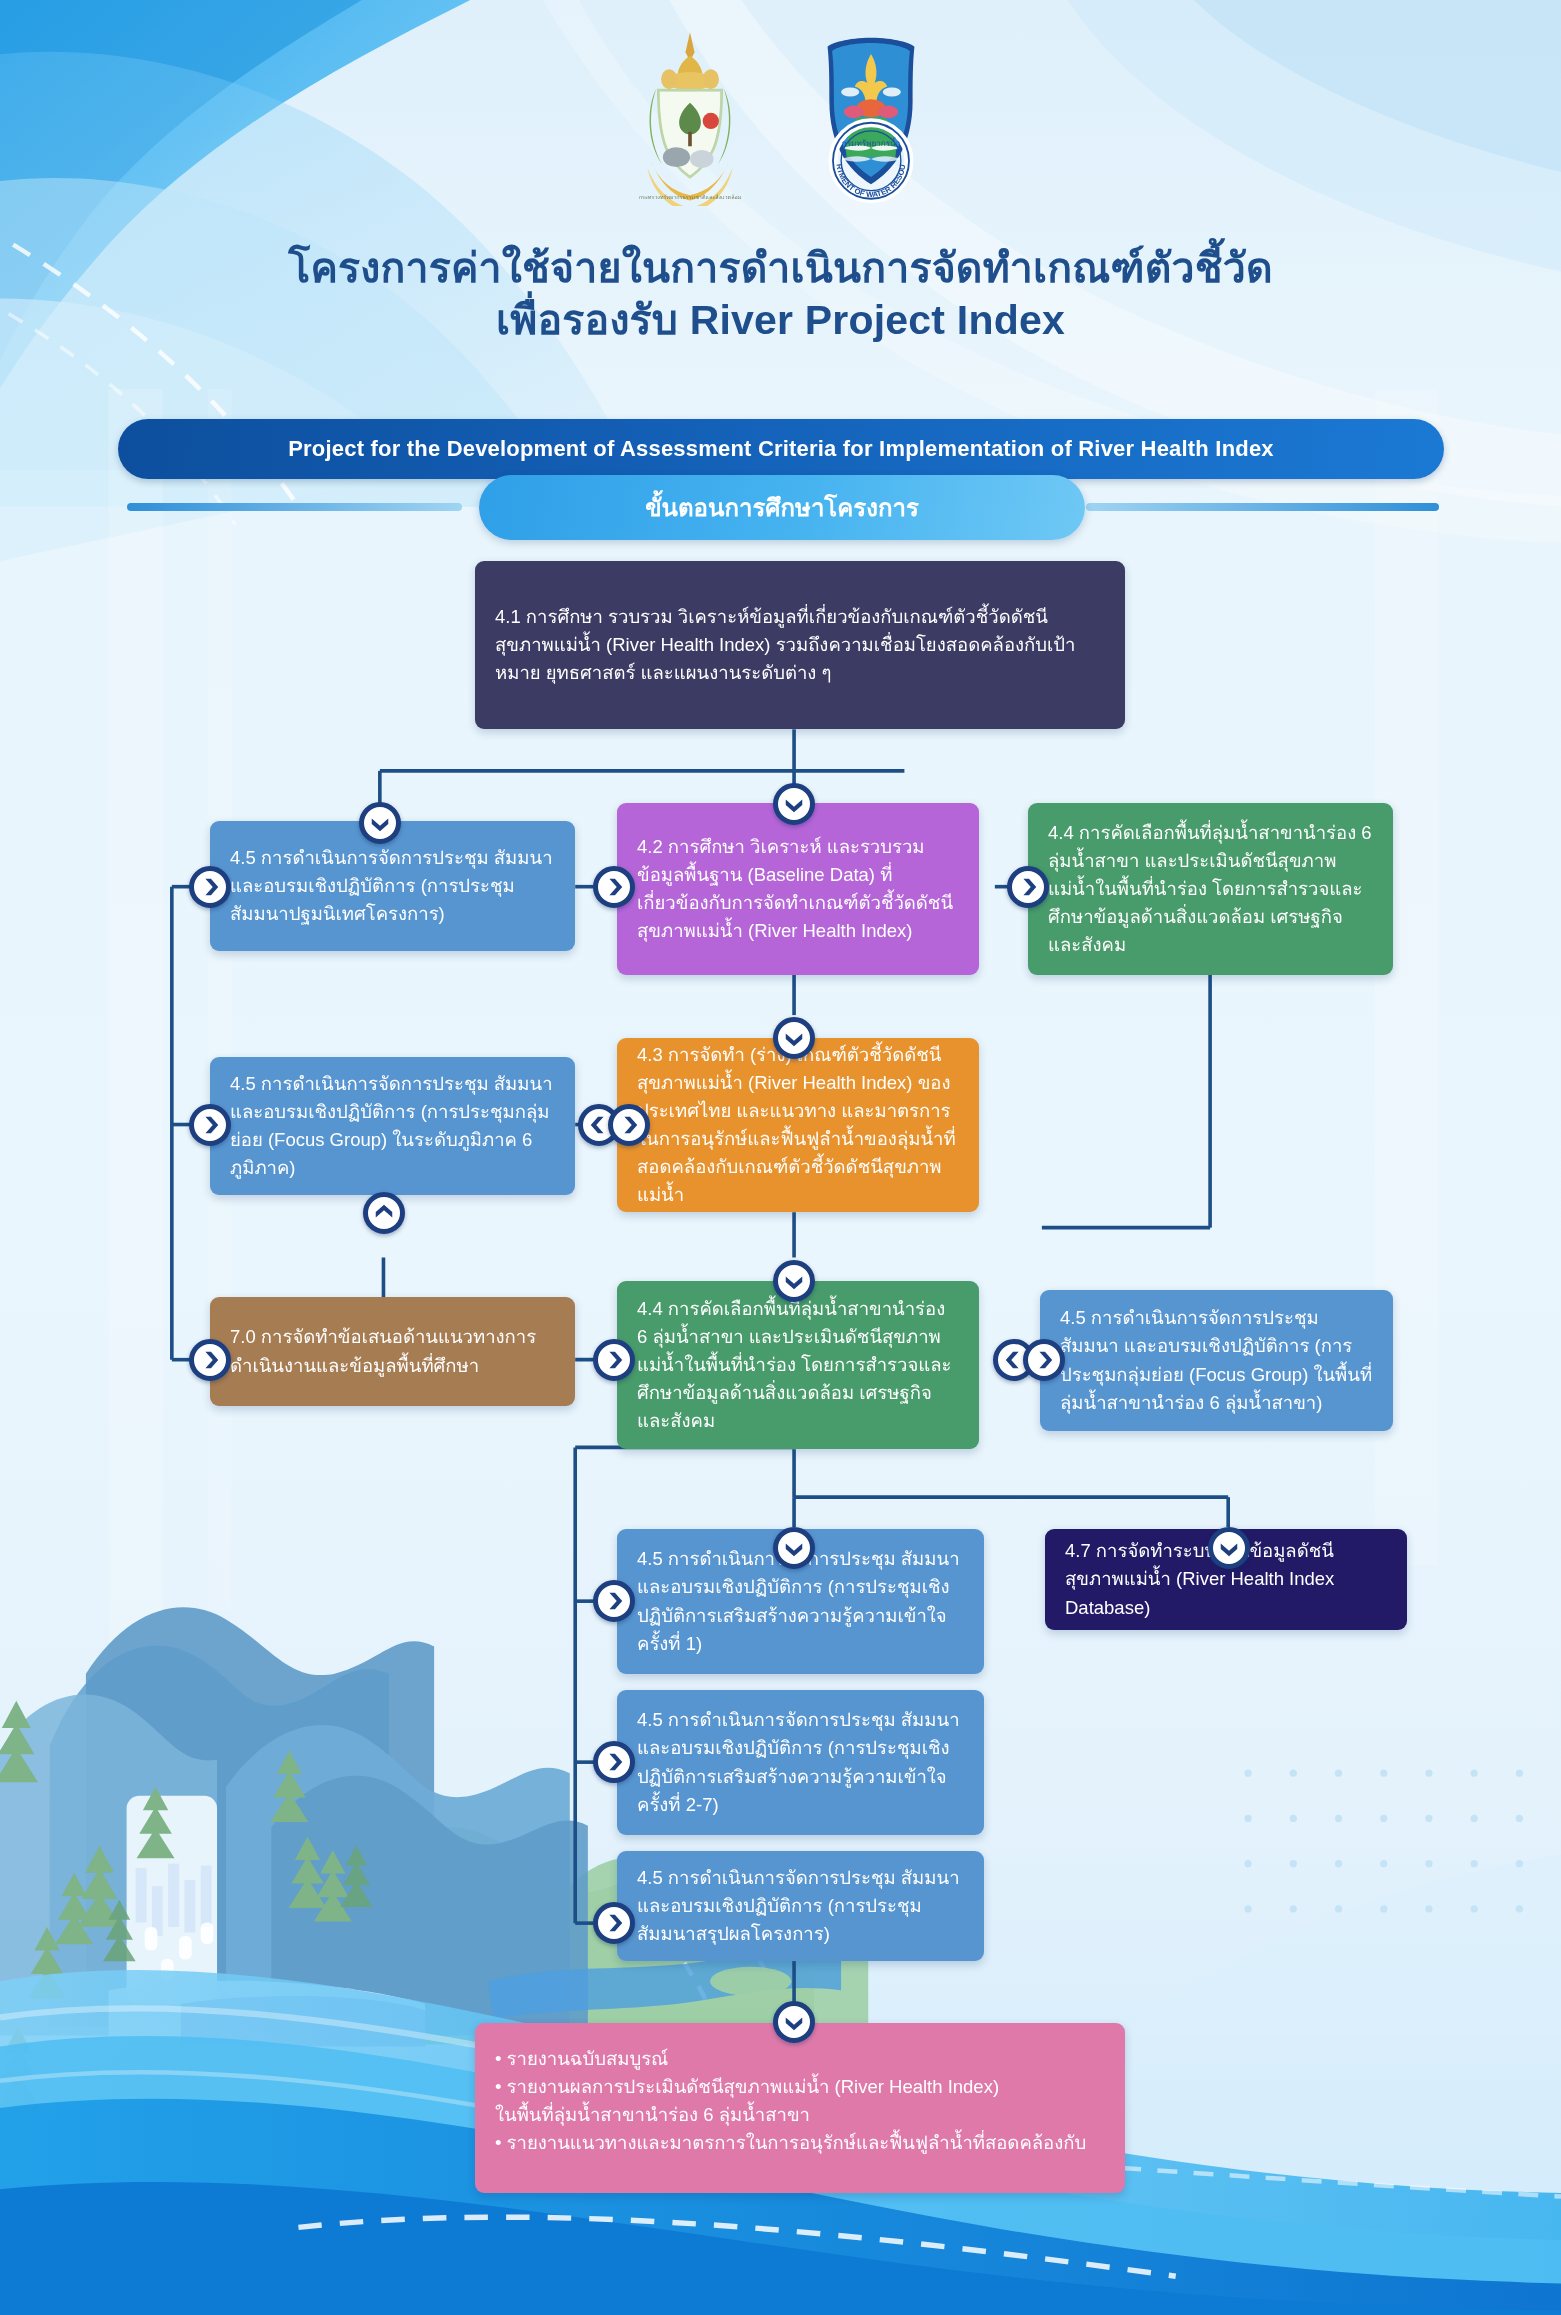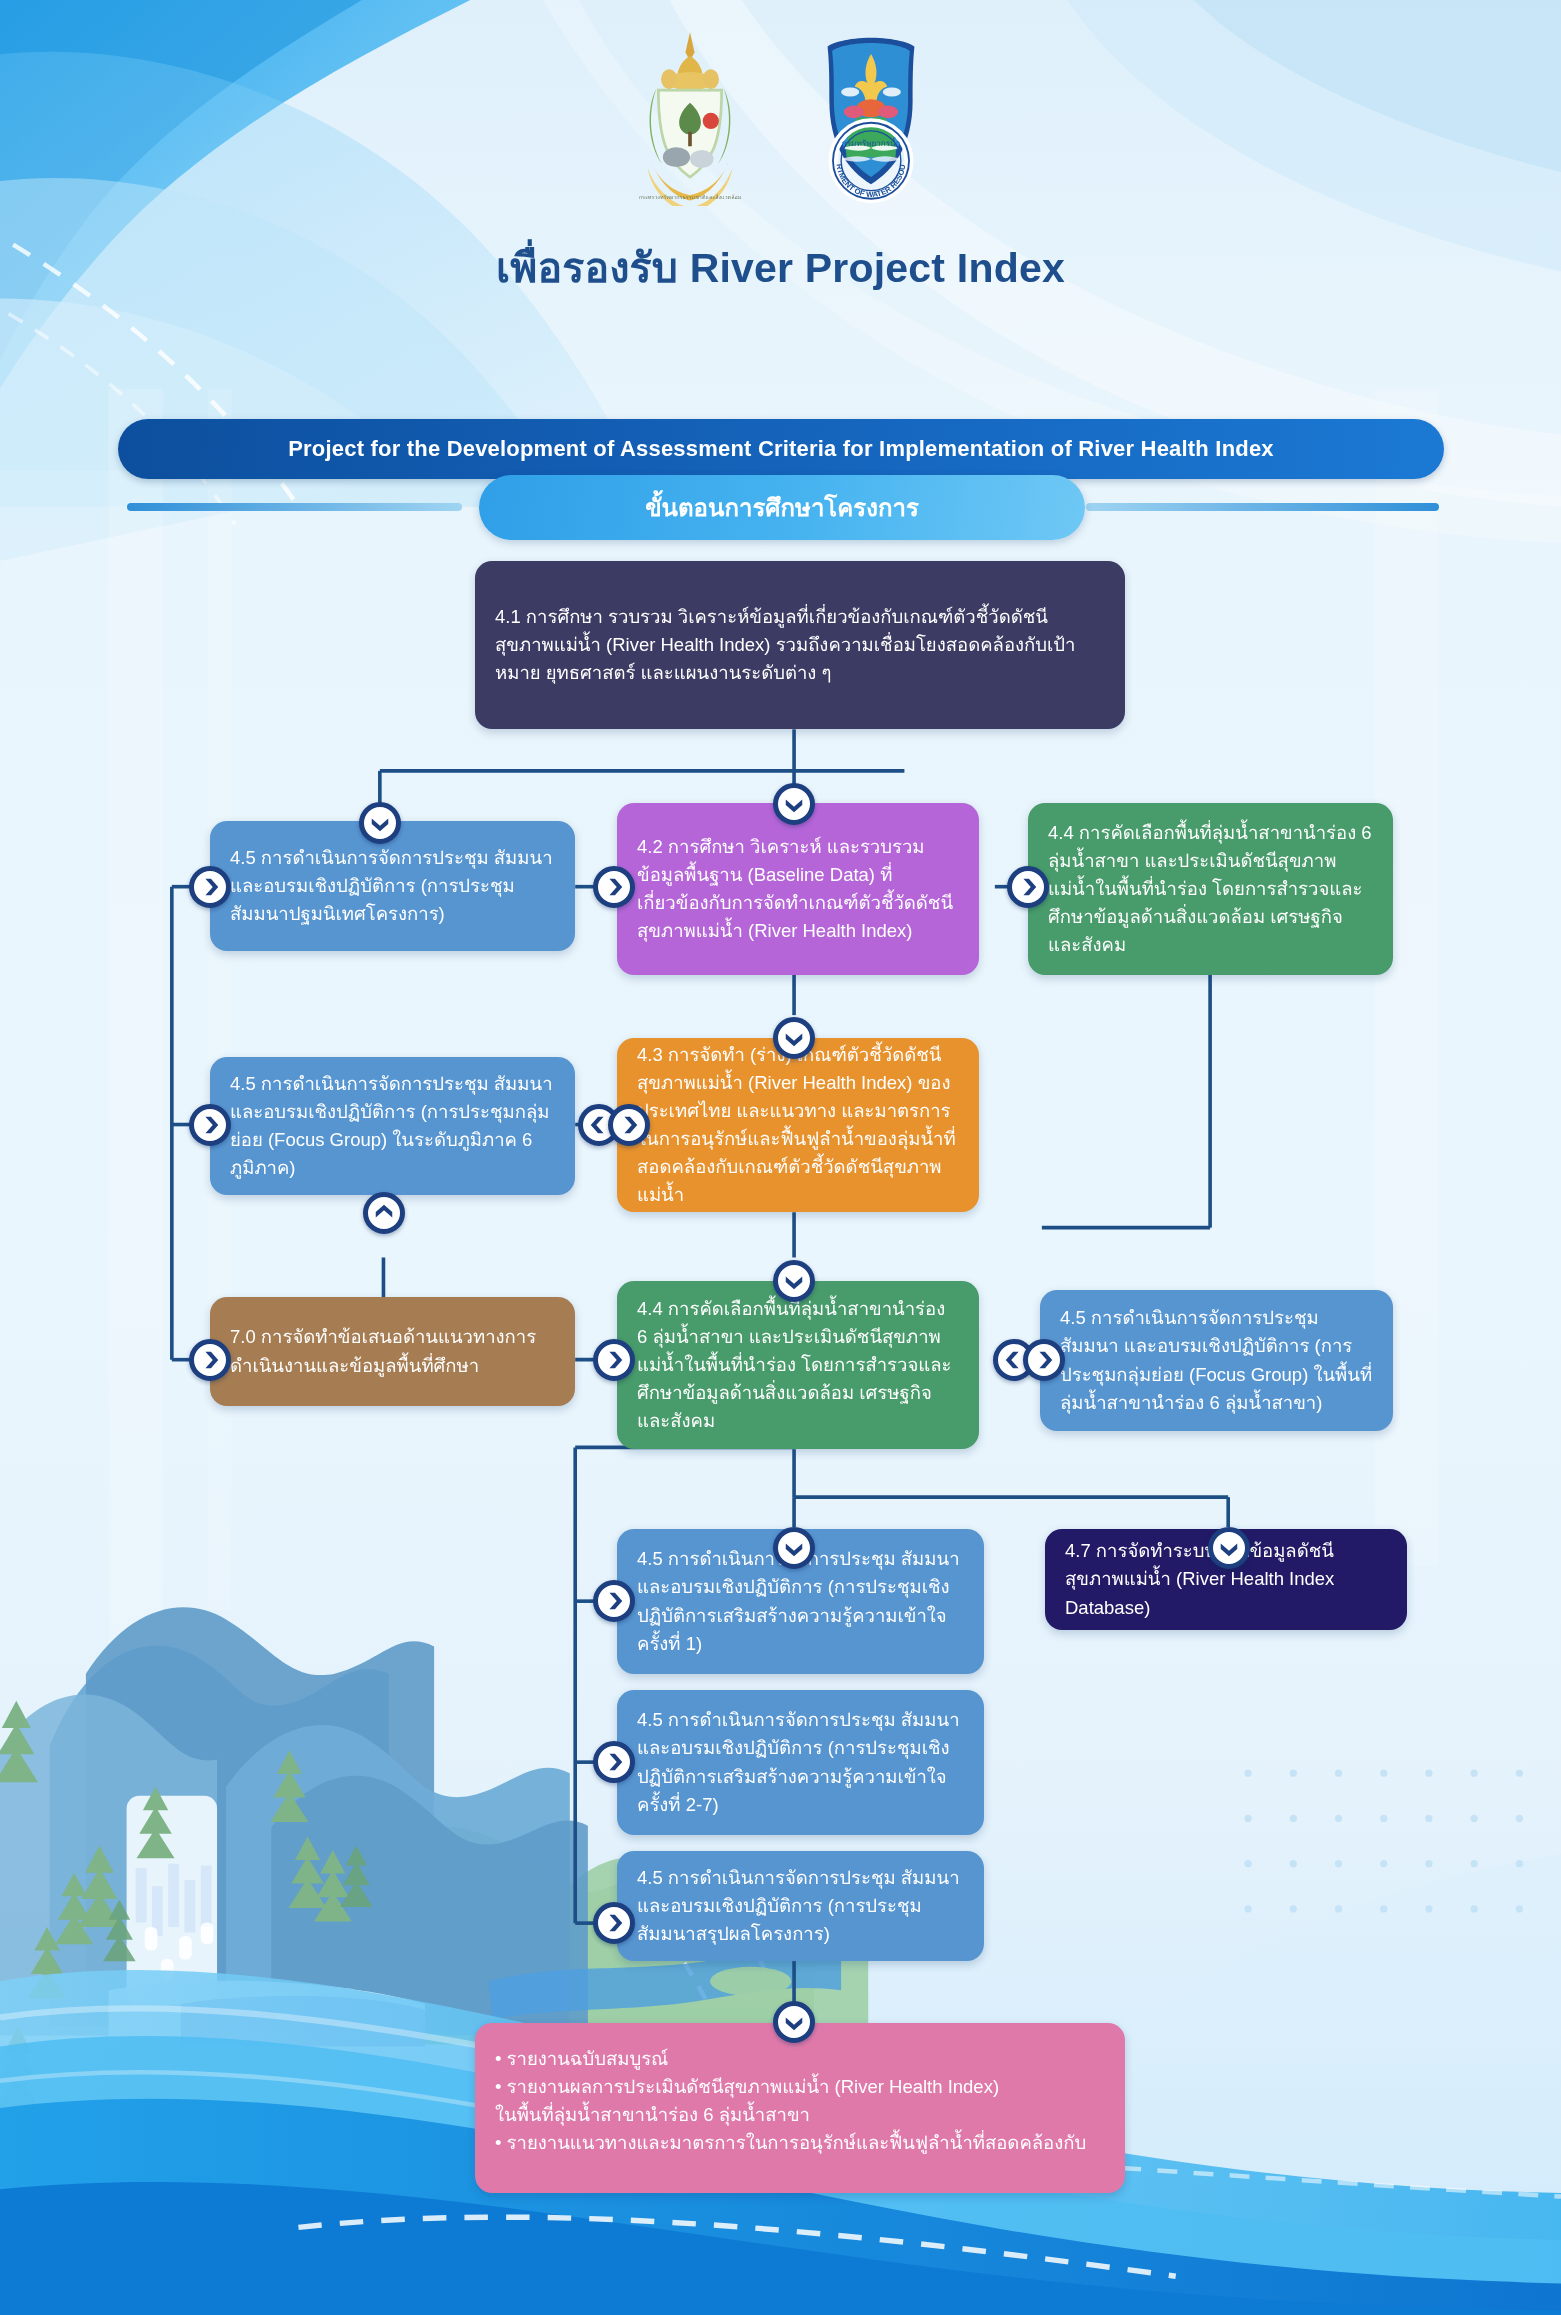--- a/index.html
+++ b/index.html
@@ -48,21 +48,21 @@
   .pill span{color:#ffffff;font-size:24px;font-weight:bold;}
   .pill-rule{position:absolute;top:503px;height:8.1px;border-radius:4.5px;}
   .pill-rule.left{left:127px;width:335px;background:linear-gradient(90deg,#2f8fd8 0%,#9fd4f2 100%);}
   .pill-rule.right{left:1086px;width:353px;background:linear-gradient(90deg,#9fd4f2 0%,#2f8fd8 100%);}
 
   
   .lines{position:absolute;inset:0;width:1561px;height:2316px;pointer-events:none;}
 
   
   .node{
-    position:absolute;border-radius:17px;
+    position:absolute;border-radius:9px;
     box-shadow:0 3.6px 9px rgba(20,60,110,.20);
     color:#ffffff;
     box-sizing:border-box;
     display:flex;align-items:center;
   }
   .node .txt{width:100%;padding:0 20px;font-size:18.5px;line-height:1.52;}
   .node.center .txt{text-align:left;}
 
   
   .chev{
@@ -246,20 +246,21 @@
       <circle cx="85" cy="150" r="33" fill="none" stroke="#1b4f9c" stroke-width="1.5"></circle>
       <text font-size="8.5" fill="#1b4f9c" font-family="'Liberation Sans',sans-serif" font-weight="bold">
         <textPath href="#dwrArc" startOffset="50%" text-anchor="middle">DEPARTMENT OF WATER RESOURCES</textPath>
       </text>
       <path id="dwrArc" d="M47 152 a38 38 0 0 0 76 0" fill="none"></path>
       <text x="85" y="134" font-size="9" fill="#1b4f9c" text-anchor="middle" font-family="'Liberation Sans',sans-serif">กรมทรัพยากรน้ำ</text>
     </svg>
   </div>
 
   <div class="title-block">
+    <div class="title-line l1">โครงการค่าใช้จ่ายในการดำเนินการจัดทำเกณฑ์ตัวชี้วัด</div>
     <div class="title-line l2">เพื่อรองรับ River Project Index</div>
   </div>
 
   <div class="subtitle-bar">
     <span>Project for the Development of Assessment Criteria for Implementation of River Health Index</span>
   </div>
 
   <div class="pill-rule left"></div>
   <div class="pill-rule right"></div>
   <div class="pill">

